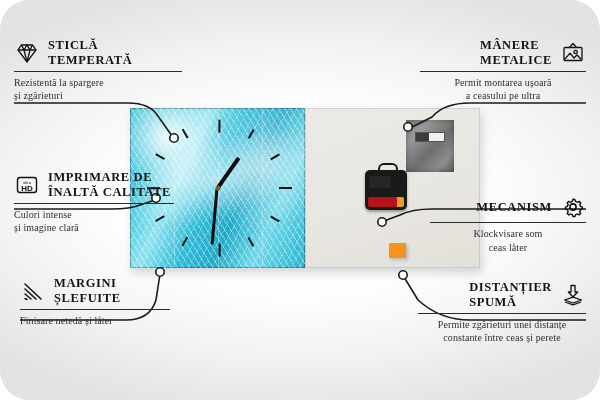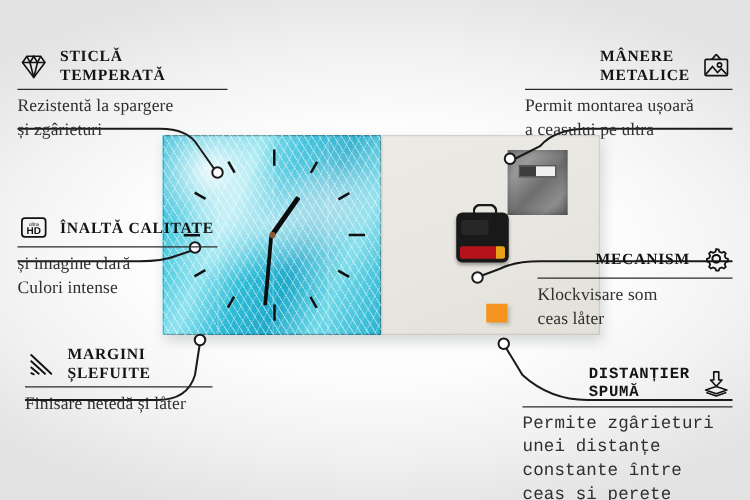--- a/index.html
+++ b/index.html
@@ -5,20 +5,21 @@
   html,body{margin:0;padding:0;}
   body{
     width:600px;height:400px;overflow:hidden;
     font-family:"Liberation Serif", serif;
     background:#ffffff;
   }
   #stage{
     position:relative;width:600px;height:400px;
     background:
       radial-gradient(ellipse 70% 55% at 50% 50%, #ffffff 0%, #fdfdfd 45%, #f2f2f2 72%, #e9e9e9 88%, #e3e3e3 100%);
+    border-radius: 29px;
   }
   
   #product{
     position:absolute;left:130px;top:108px;width:350px;height:160px;
   }
   .panel-shadow{
     position:absolute;left:2px;top:5px;width:350px;height:160px;
     background:rgba(120,125,130,.30);
     filter:blur(5px);
   }
@@ -101,36 +102,36 @@
   #leaders{position:absolute;left:0;top:0;width:600px;height:400px;pointer-events:none;}
   
   .callout{position:absolute;}
   .co-head{display:flex;align-items:center;gap:8px;}
   .co-title{
     font-size:12.5px;font-weight:bold;letter-spacing:.6px;color:#141414;
     line-height:1.18;text-transform:uppercase;
   }
   .co-rule{height:1px;background:#2b2b2b;margin:3px 0 4px;}
   .co-sub{
-    font-size:14px;color:#2f2f2f;line-height:1.38;letter-spacing:.1px;
+    font-size:10px;color:#2f2f2f;line-height:1.38;letter-spacing:.1px;
   }
   .left .co-head{justify-content:flex-start;}
   .left .co-title{text-align:left;}
   .left .co-sub{text-align:left;}
   .right .co-head{justify-content:flex-end;}
   .right .co-title{}
-  .right .co-sub{text-align:left;}
+  .right .co-sub{text-align:center;}
   .ico{width:26px;height:24px;flex:0 0 26px;display:block;}
   
   #c-glass{left:14px;top:38px;width:168px;}
   #c-print{left:14px;top:170px;width:160px;}
   #c-edge{left:20px;top:276px;width:150px;}
   #c-hang{left:420px;top:38px;width:166px;}
   #c-mech{left:430px;top:170px;width:156px;margin-top:25px;}
-  #c-spacer{left:418px;top:292px;width:168px;font-family:Liberation Mono, monospace;}
+  #c-spacer{left:418px;top:280px;width:168px;}
 </style>
 </head>
 <body>
 
 <div id="stage">
 
   <div id="product">
     <div class="panel-shadow"></div>
 
     <div id="face">
@@ -215,27 +216,28 @@
   </div>
 
   <div class="callout left" id="c-print">
     <div class="co-head">
       <svg class="ico" viewBox="0 0 24 24">
         <rect x="2.5" y="4.5" width="19" height="15" rx="2.5" fill="none" stroke="#111" stroke-width="1.4"></rect>
         <text x="12" y="11" font-family="Liberation Sans, sans-serif" font-size="4.2" text-anchor="middle" fill="#111">ultra</text>
         <text x="12" y="17.5" font-family="Liberation Sans, sans-serif" font-size="8" font-weight="bold" text-anchor="middle" fill="#111">HD</text>
       </svg>
       <div class="co-title">
+        <div>IMPRIMARE DE</div>
         <div>ÎNALTĂ CALITATE</div>
       </div>
     </div>
     <div class="co-rule"></div>
     <div class="co-sub">
+      <div>Culori intense</div>
       <div>și imagine clară</div>
-      <div>Culori intense</div>
     </div>
   </div>
 
   <div class="callout left" id="c-edge">
     <div class="co-head">
       <svg class="ico" viewBox="0 0 24 24">
         <g stroke="#111" stroke-width="1.5" stroke-linecap="round">
           <path d="M4 5 L20 20"></path>
             <path d="M4 10 L15 20"></path>
             <path d="M4 15 L10 20"></path>

